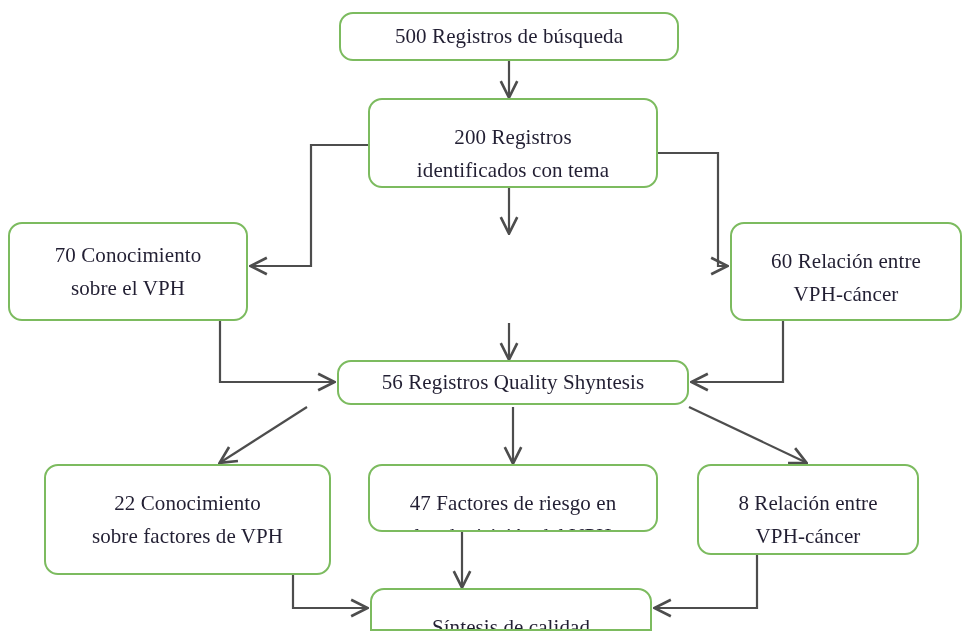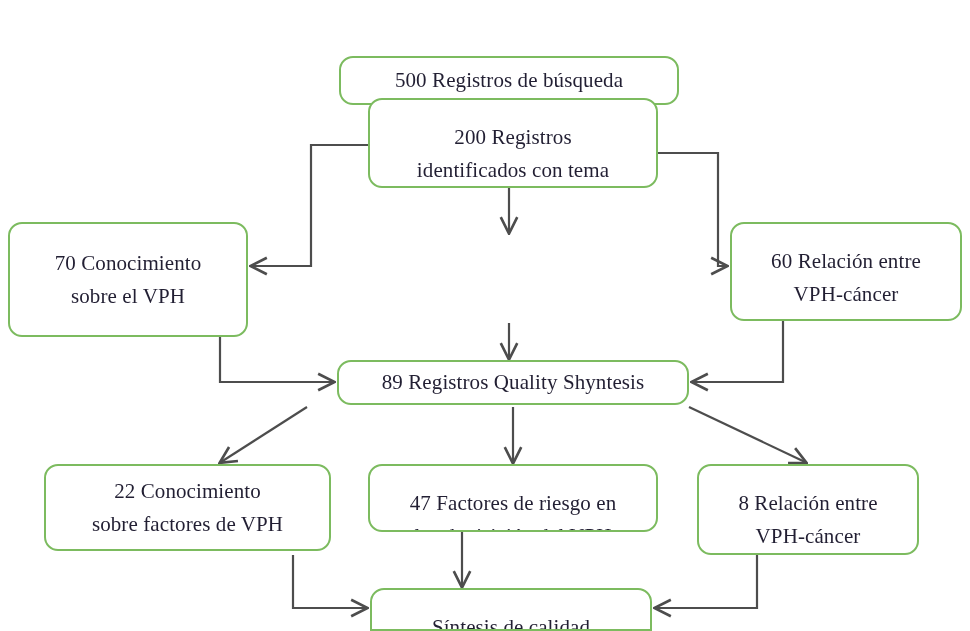--- a/index.html
+++ b/index.html
@@ -46,27 +46,27 @@
     letter-spacing: .1px;
     white-space: pre-line;
     padding: 0 10px;
     box-sizing: border-box;
   }
   
   .clip .node-label { padding-top: 21px; }
   .node.single { align-items: center; }
   .node.single .node-label { padding-top: 0; }
 
-  #node-search        { left: 339px; top: 12px;  width: 340px; height: 49px; margin-top: 44px; }
+  #node-search        { left: 339px; top: 12px;  width: 340px; height: 49px; }
   #node-identified    { left: 368px; top: 98px;  width: 290px; height: 90px; }
-  #node-knowledge     { left: 8px;   top: 222px; width: 240px; height: 115px; }
+  #node-knowledge     { left: 8px;   top: 222px; width: 240px; height: 99px; }
   #node-riskfactors   { left: 343px; top: 234px; width: 336px; height: 89px; }
   #node-relation      { left: 730px; top: 222px; width: 232px; height: 99px; }
   #node-quality       { left: 337px; top: 360px; width: 352px; height: 45px; }
-  #node-knowledge2    { left: 44px;  top: 464px; width: 287px; height: 87px; }
+  #node-knowledge2    { left: 44px;  top: 464px; width: 287px; height: 111px; }
   #node-riskfactors2  { left: 368px; top: 464px; width: 290px; height: 68px; }
   #node-relation2     { left: 697px; top: 464px; width: 222px; height: 91px; }
   #node-synthesis     { left: 370px; top: 588px; width: 282px; height: 43px;
                         border-bottom-left-radius: 0; border-bottom-right-radius: 0; }
   #node-search .node-label,
   #node-quality .node-label,
   #node-synthesis .node-label { font-size: 21px; }
 </style>
 </head>
 <body>
@@ -125,21 +125,21 @@
   </div>
 
 
   <div class="node clip" id="node-relation">
     <span class="node-label">60 Relación entre
 VPH-cáncer
 cervical</span>
   </div>
 
   <div class="node single" id="node-quality">
-    <span class="node-label">89 Registros Quality Shyntesis</span>
+    <span class="node-label">56 Registros Quality Shyntesis</span>
   </div>
 
   <div class="node single" id="node-knowledge2">
     <span class="node-label">22 Conocimiento
 sobre factores de VPH</span>
   </div>
 
   <div class="node clip" id="node-riskfactors2">
     <span class="node-label">47 Factores de riesgo en
 la adquisición del VPH</span>

